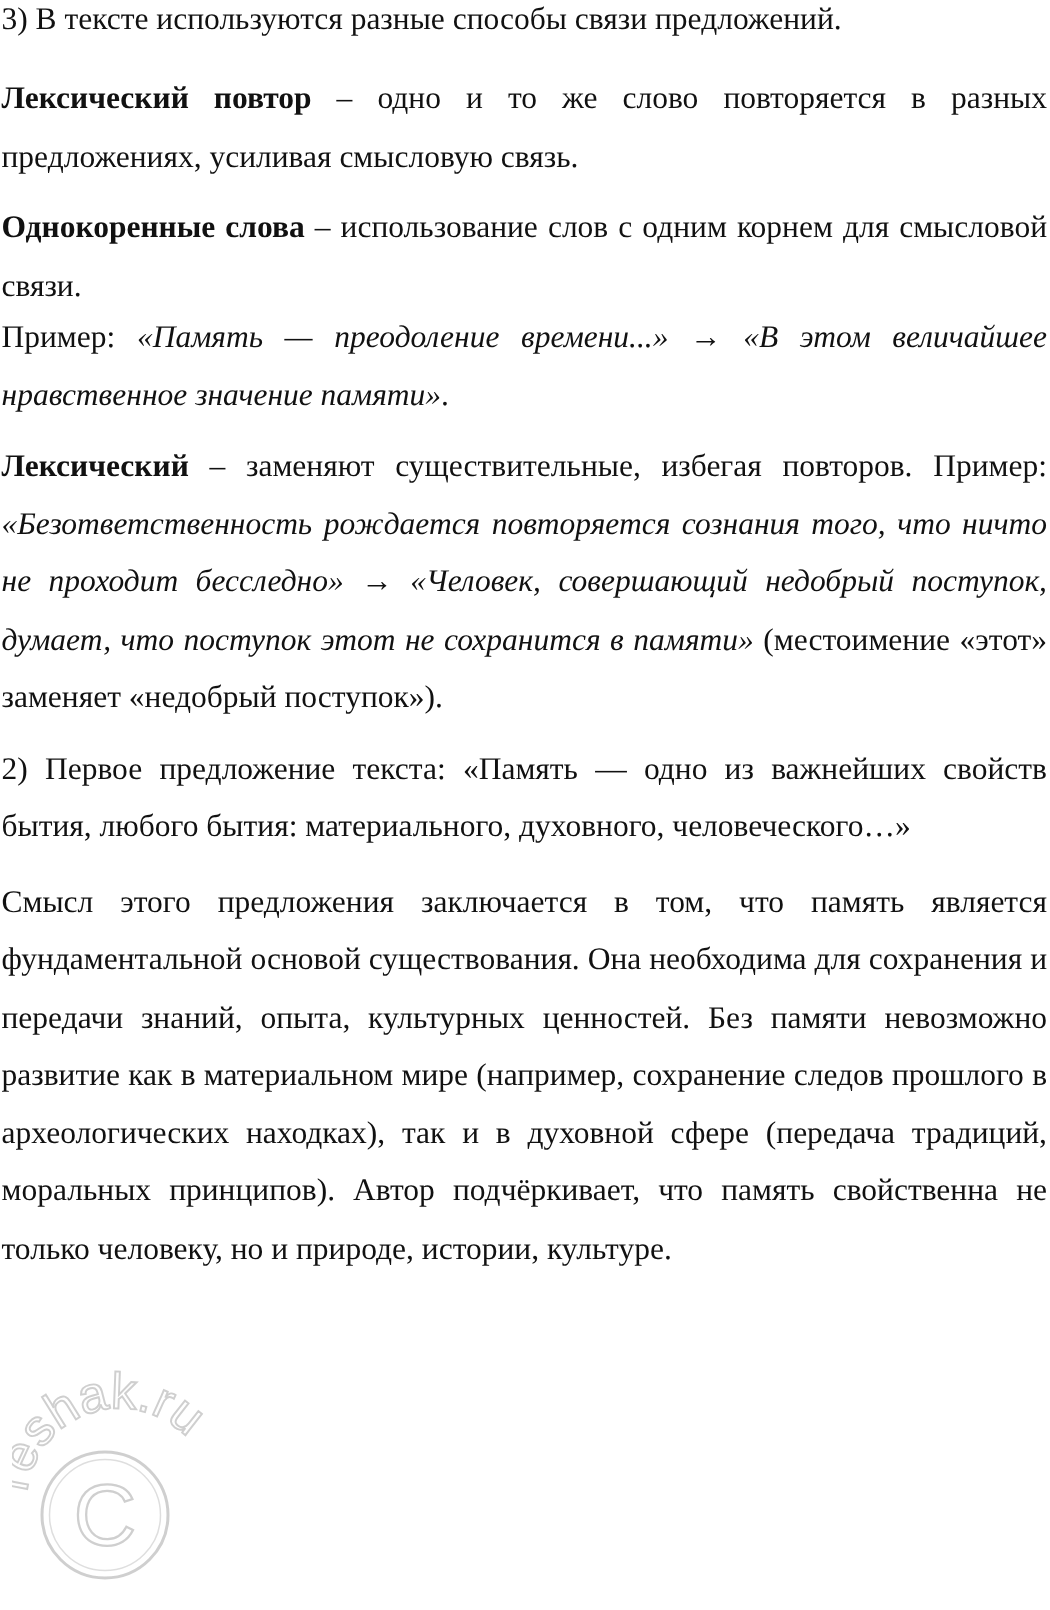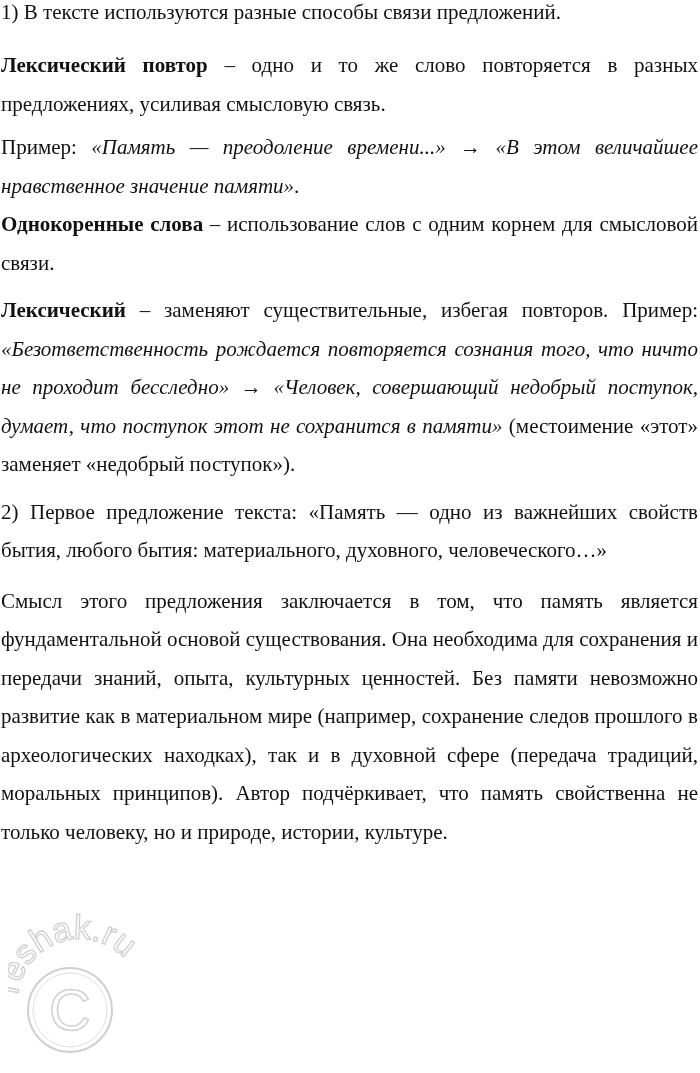--- a/index.html
+++ b/index.html
@@ -19,28 +19,28 @@
   .watermark {
     position: absolute; left: 8px; top: 900px; width: 150px; height: 160px;
     pointer-events: none; opacity: 0.55;
   }
 </style>
 </head>
 <body>
 
 <div class="doc">
 
-  <p class="p" style="line-height:24px; margin-top:0;"><span>1) В тексте используются разные способы связи предложений.</span></p>
+  <p class="p" style="line-height:24px; margin-top:0;"><span>3) В тексте используются разные способы связи предложений.</span></p>
   <div style="height:22px"></div>
 
   <p class="p"><b>Лексический повтор</b><span> – одно и то же слово повторяется в разных предложениях, усиливая смысловую связь.</span></p>
   <div class="gap"></div>
 
+  <p class="p"><b>Однокоренные слова</b><span> – использование слов с одним корнем для смысловой связи.</span></p>
   <p class="p" style="margin-top:-4px"><span>Пример: </span><i>«Память — преодоление времени...»</i><span> → </span><i>«В этом величайшее нравственное значение памяти»</i><span>.</span></p>
-  <p class="p"><b>Однокоренные слова</b><span> – использование слов с одним корнем для смысловой связи.</span></p>
   <div class="gap"></div>
 
   <p class="p"><b>Лексический</b><span> – заменяют существительные, избегая повторов.</span> <span>Пример: </span><i>«Безответственность рождается повторяется сознания того, что ничто не проходит бесследно»</i><span> → </span><i>«Человек, совершающий недобрый поступок, думает, что поступок этот не сохранится в памяти»</i><span> (местоимение «этот» заменяет «недобрый поступок»).</span></p>
   <div class="gap"></div>
 
   <p class="p"><span>2) Первое предложение текста: «Память — одно из важнейших свойств бытия, любого бытия: материального, духовного, человеческого…»</span></p>
   <div class="gap" style="height:12px"></div>
 
   <p class="p"><span>Смысл этого предложения заключается в том, что память является фундаментальной основой существования. Она необходима для сохранения и передачи знаний, опыта, культурных ценностей. Без памяти невозможно развитие как в материальном мире (например, сохранение следов прошлого в археологических находках), так и в духовной сфере (передача традиций, моральных принципов). Автор подчёркивает, что память свойственна не только человеку, но и природе, истории, культуре.</span></p>
   <div class="gap"></div>

